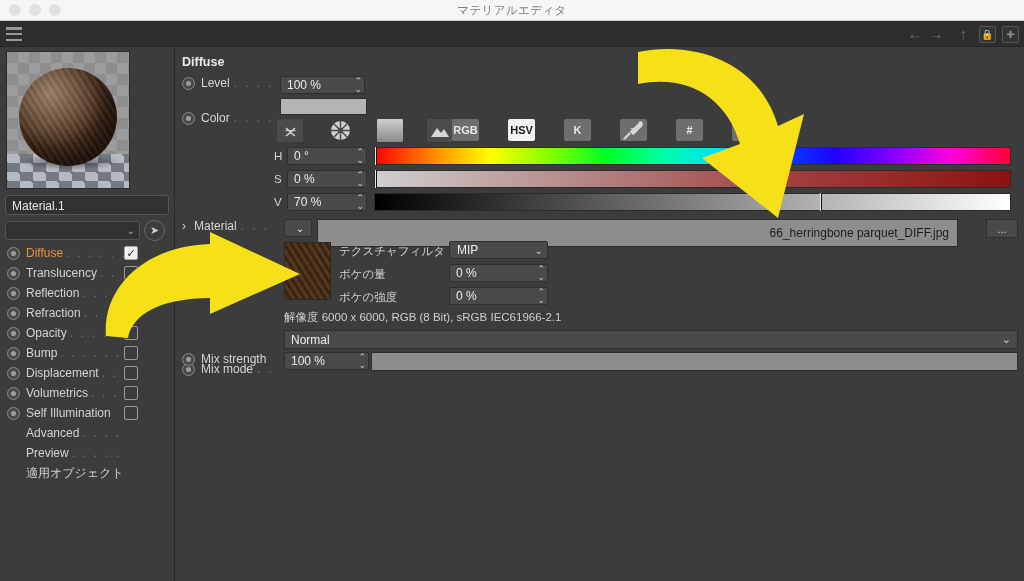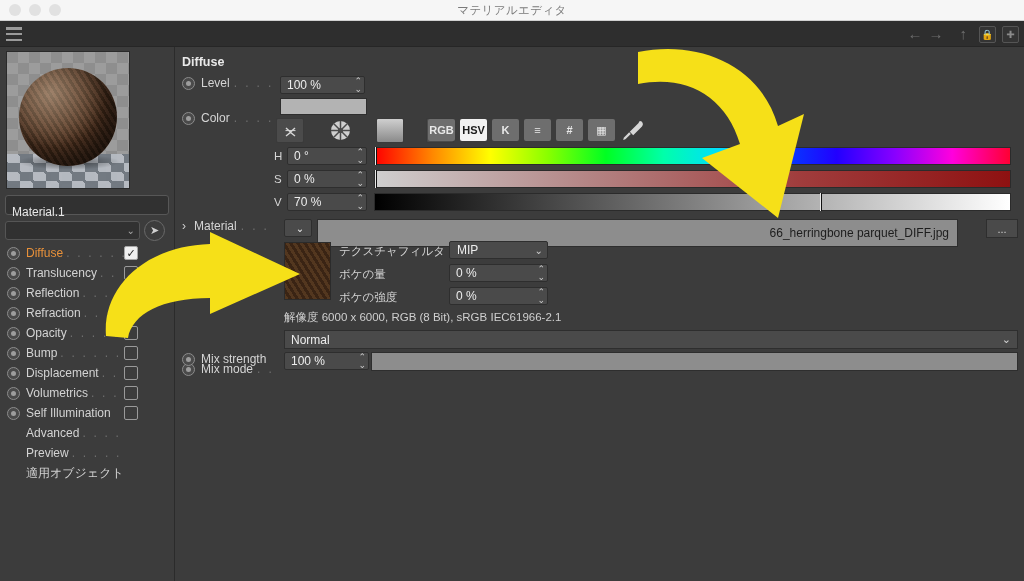--- a/index.html
+++ b/index.html
@@ -76,21 +76,21 @@
     box-shadow: inset -12px -14px 22px rgba(0,0,0,.6);
   }
   .sphere-shadow {
     position: absolute; left: 10px; bottom: 18px; width: 104px; height: 16px;
     background: radial-gradient(ellipse at center, rgba(0,0,0,.5), rgba(0,0,0,0) 70%);
   }
 
   .mat-name {
     position: absolute; left: 5px; top: 148px; width: 164px; height: 20px;
     background: #313131; border: 1px solid #575757; border-radius: 3px;
-    color: #e8e8e8; font-size: 12px; padding: 7px 6px; line-height: 18px;
+    color: #e8e8e8; font-size: 12px; padding: 1px 6px; line-height: 18px;
   }
   .mat-sel-row { position: absolute; left: 5px; top: 172px; width: 166px; height: 22px; display: flex; align-items: center; gap: 4px; }
   .mat-sel {
     width: 135px; height: 19px; background: #313131; border: 1px solid #555; border-radius: 3px;
     position: relative;
   }
   .mat-sel .chev { position: absolute; right: 4px; top: 3px; color: #a8a8a8; font-size: 10px; }
   .picker-btn {
     width: 21px; height: 21px; border-radius: 50%; border: 1px solid #6a6a6a;
     background: #3c3c3c; color: #cfcfcf; font-size: 11px;
@@ -141,21 +141,21 @@
 
   .iconbtn {
     width: 28px; height: 25px; background: #4b4b4b; border: 1px solid #3a3a3a;
     border-radius: 2px; display: flex; align-items: center; justify-content: center;
     color: #d2d2d2; font-size: 12px;
   }
   .iconbtn.flat { background: transparent; border-color: transparent; }
   .modebtn {
     width: 27px; height: 22px; background: #6e6e6e; border-radius: 2px;
     display: flex; align-items: center; justify-content: center;
-    color: #e8e8e8; font-size: 11px; font-weight: bold;
+    color: #e8e8e8; font-size: 11px; font-weight: bold; margin-left: 24px;
   }
   .modebtn.sel { background: #f2f2f2; color: #1c1c1c; }
 
   .hsvrow { position: absolute; display: flex; align-items: center; }
   .hsvkey { width: 13px; font-size: 11.5px; color: #d5d5d5; }
   .slider { height: 18px; border: 1px solid #2b2b2b; position: relative; }
   .sl-handle { position: absolute; top: -1px; width: 2px; height: 18px; background: #111; border-left: 1px solid #e8e8e8; }
 
   .texpath {
     background: #8d8d8d; border: 1px solid #2e2e2e; height: 28px;

